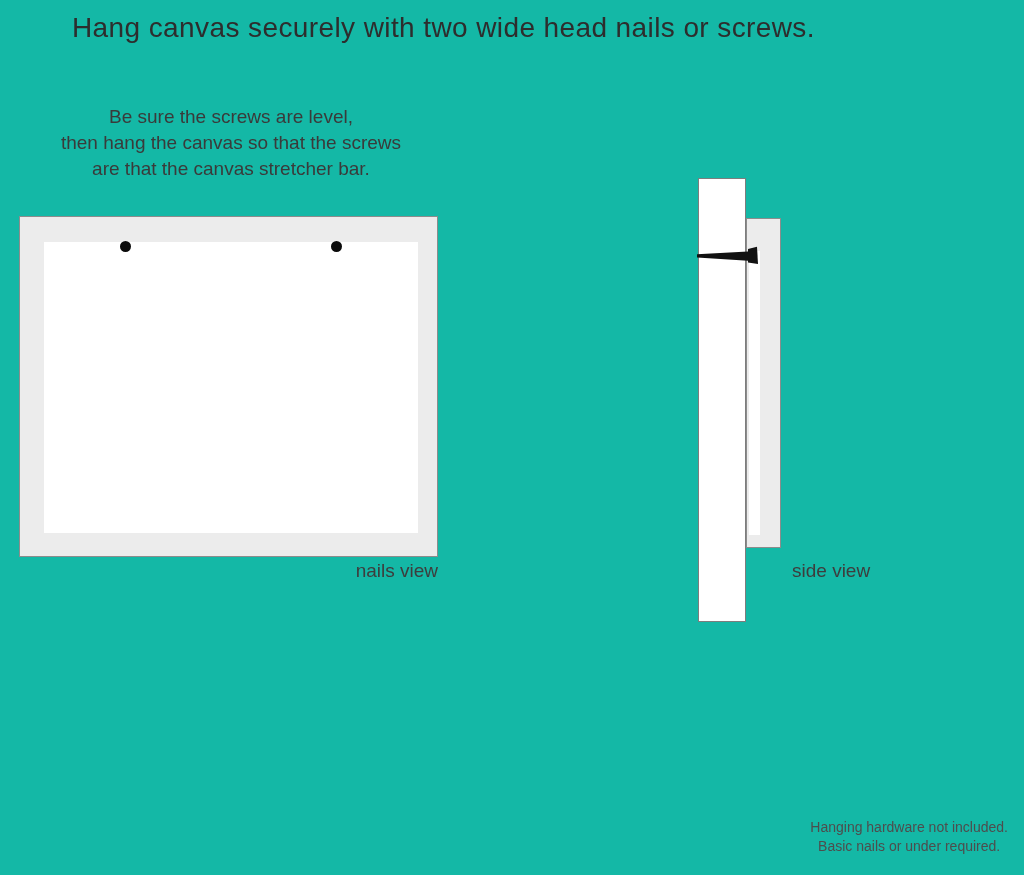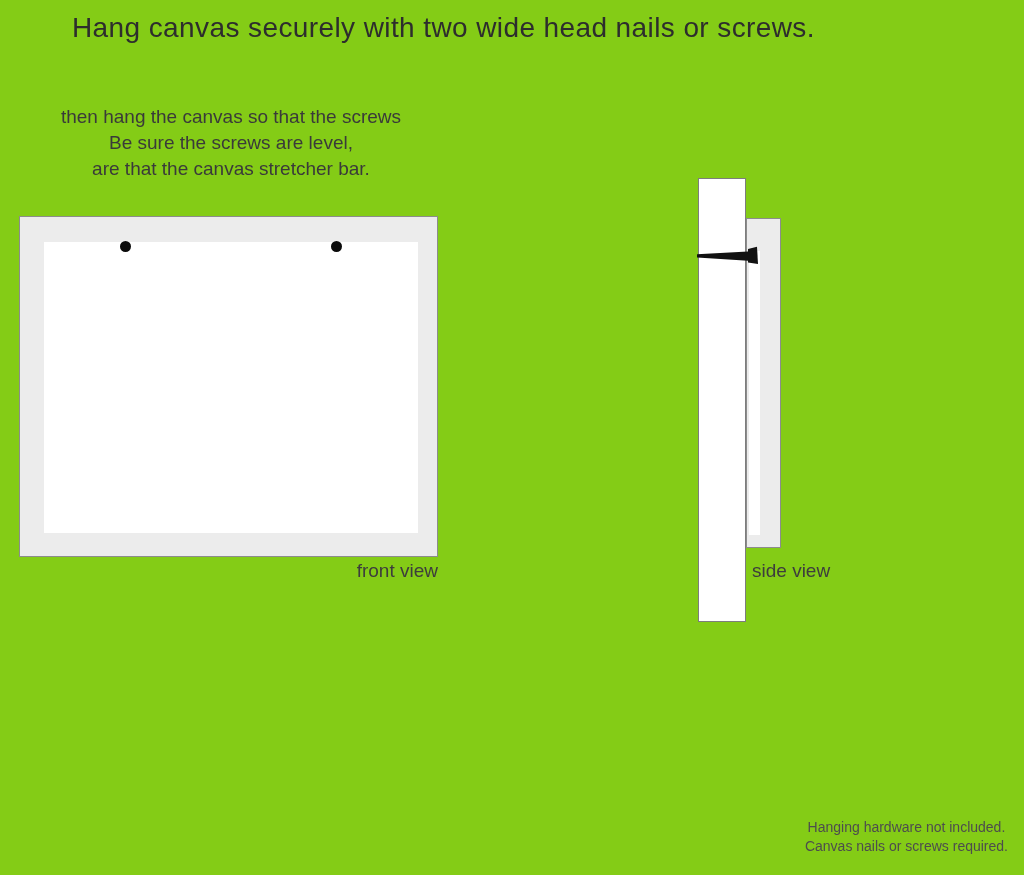--- a/index.html
+++ b/index.html
@@ -5,21 +5,21 @@
   html, body {
     margin: 0;
     padding: 0;
     background: #ffffff;
     font-family: "Liberation Sans", sans-serif;
   }
   .page {
     position: relative;
     width: 1024px;
     height: 875px;
-    background: #84cc16;
+    background: #14b8a6;
     overflow: hidden;
     color: #3a3a3a;
   }
 
   
   .title {
     position: absolute;
     left: 72px;
     top: 12px;
     margin: 0;
@@ -117,21 +117,21 @@
     color: #3d3d3d;
     white-space: nowrap;
   }
   .front-label {
     left: 19px;
     top: 560px;
     width: 419px;
     text-align: right;
   }
   .side-label {
-    left: 752px;
+    left: 792px;
     top: 560px;
     text-align: right;
   }
 
   
   .footer-note {
     position: absolute;
     right: 16px;
     top: 818px;
     text-align: center;
@@ -142,41 +142,41 @@
   }
 </style>
 </head>
 <body>
 
 <div class="page">
 
   <h1 class="title">Hang canvas securely with two wide head nails or screws.</h1>
 
   <div class="instr instr-left">
+    <div>Be sure the screws are level,</div>
     <div>then hang the canvas so that the screws</div>
-    <div>Be sure the screws are level,</div>
     <div>are that the canvas stretcher bar.</div>
   </div>
 
 
   <div class="front-outer">
     <div class="front-inner"></div>
     <div class="screw screw-left"></div>
     <div class="screw screw-right"></div>
   </div>
-  <div class="view-label front-label">front view</div>
+  <div class="view-label front-label">nails view</div>
 
   <div class="canvas-side">
     <div class="canvas-side-inner"></div>
   </div>
   <div class="wall-bar"></div>
   <svg class="nail-svg" viewBox="0 0 66 26" aria-hidden="true">
     <polygon points="1,12.2 52,9.5 52,18.8 1,15.6" fill="#111111"></polygon>
     <polygon points="52,7 61,4.8 62,22 52,20.6" fill="#111111"></polygon>
   </svg>
   <div class="view-label side-label">side view</div>
 
   <div class="footer-note">
     <div>Hanging hardware not included.</div>
-    <div>Canvas nails or screws required.</div>
+    <div>Basic nails or under required.</div>
   </div>
 
 </div>
 
 </body></html>

